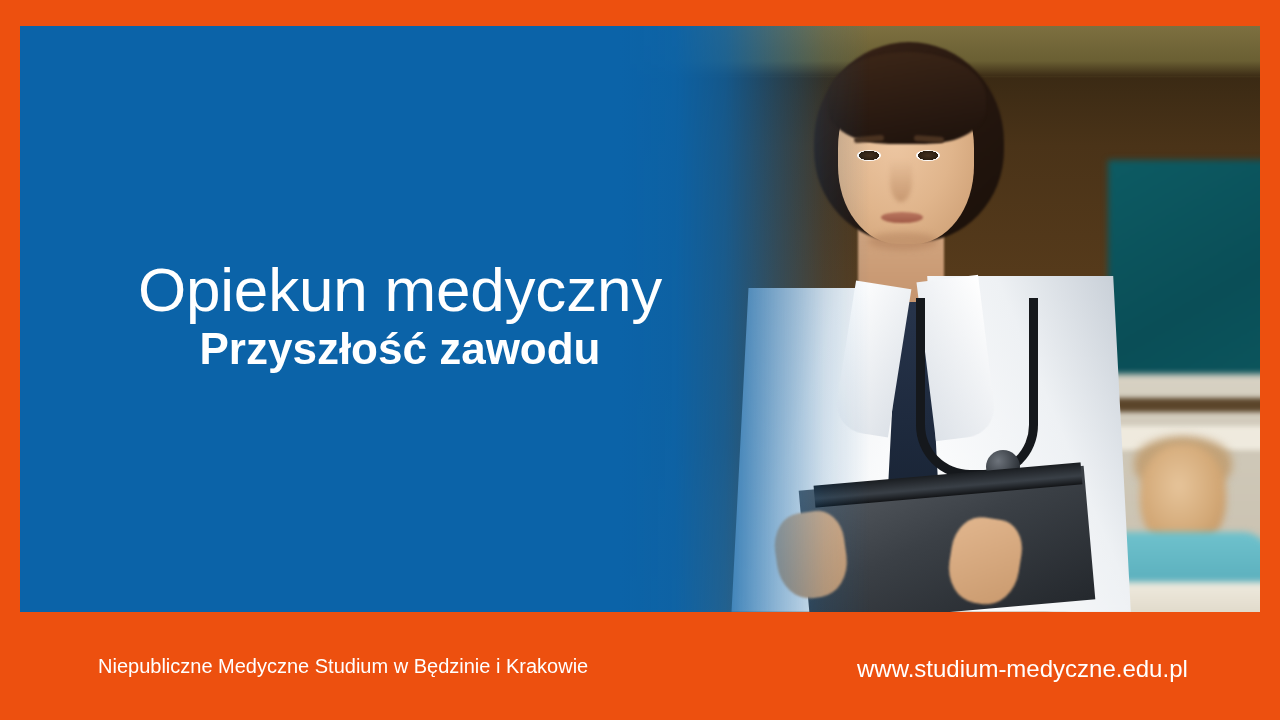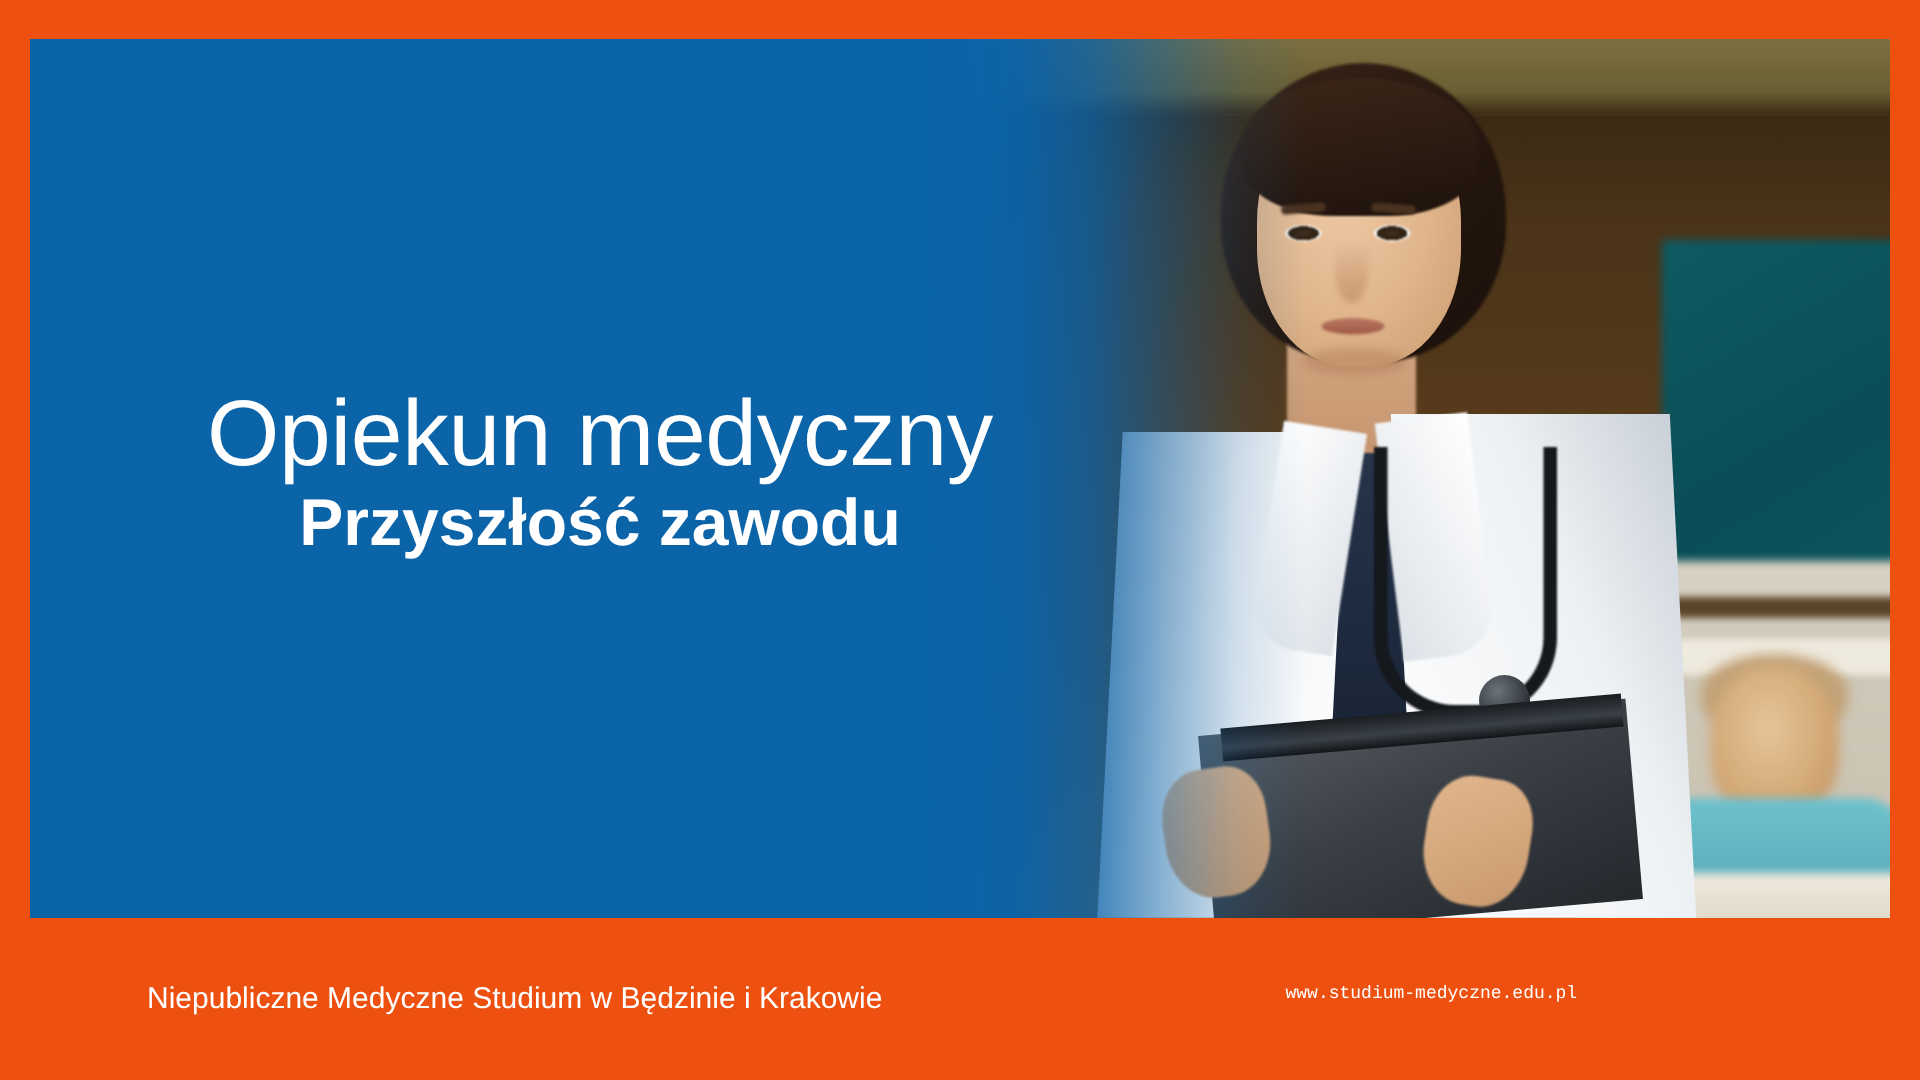--- a/index.html
+++ b/index.html
@@ -379,23 +379,22 @@
     top: 43px;
     color: #FFFFFF;
     font-size: 20px;
     white-space: nowrap;
   }
   .footer-url {
     position: absolute;
     left: 857px;
     top: 43px;
     color: #FFFFFF;
-    font-size: 12px;
+    font-size: 24px;
     white-space: nowrap;
-    font-family: Liberation Mono, monospace;
   }
 </style>
 </head>
 <body>
 
 <div class="slide">
 
   <div class="content-panel">
 
     <div class="blue-field"></div>

